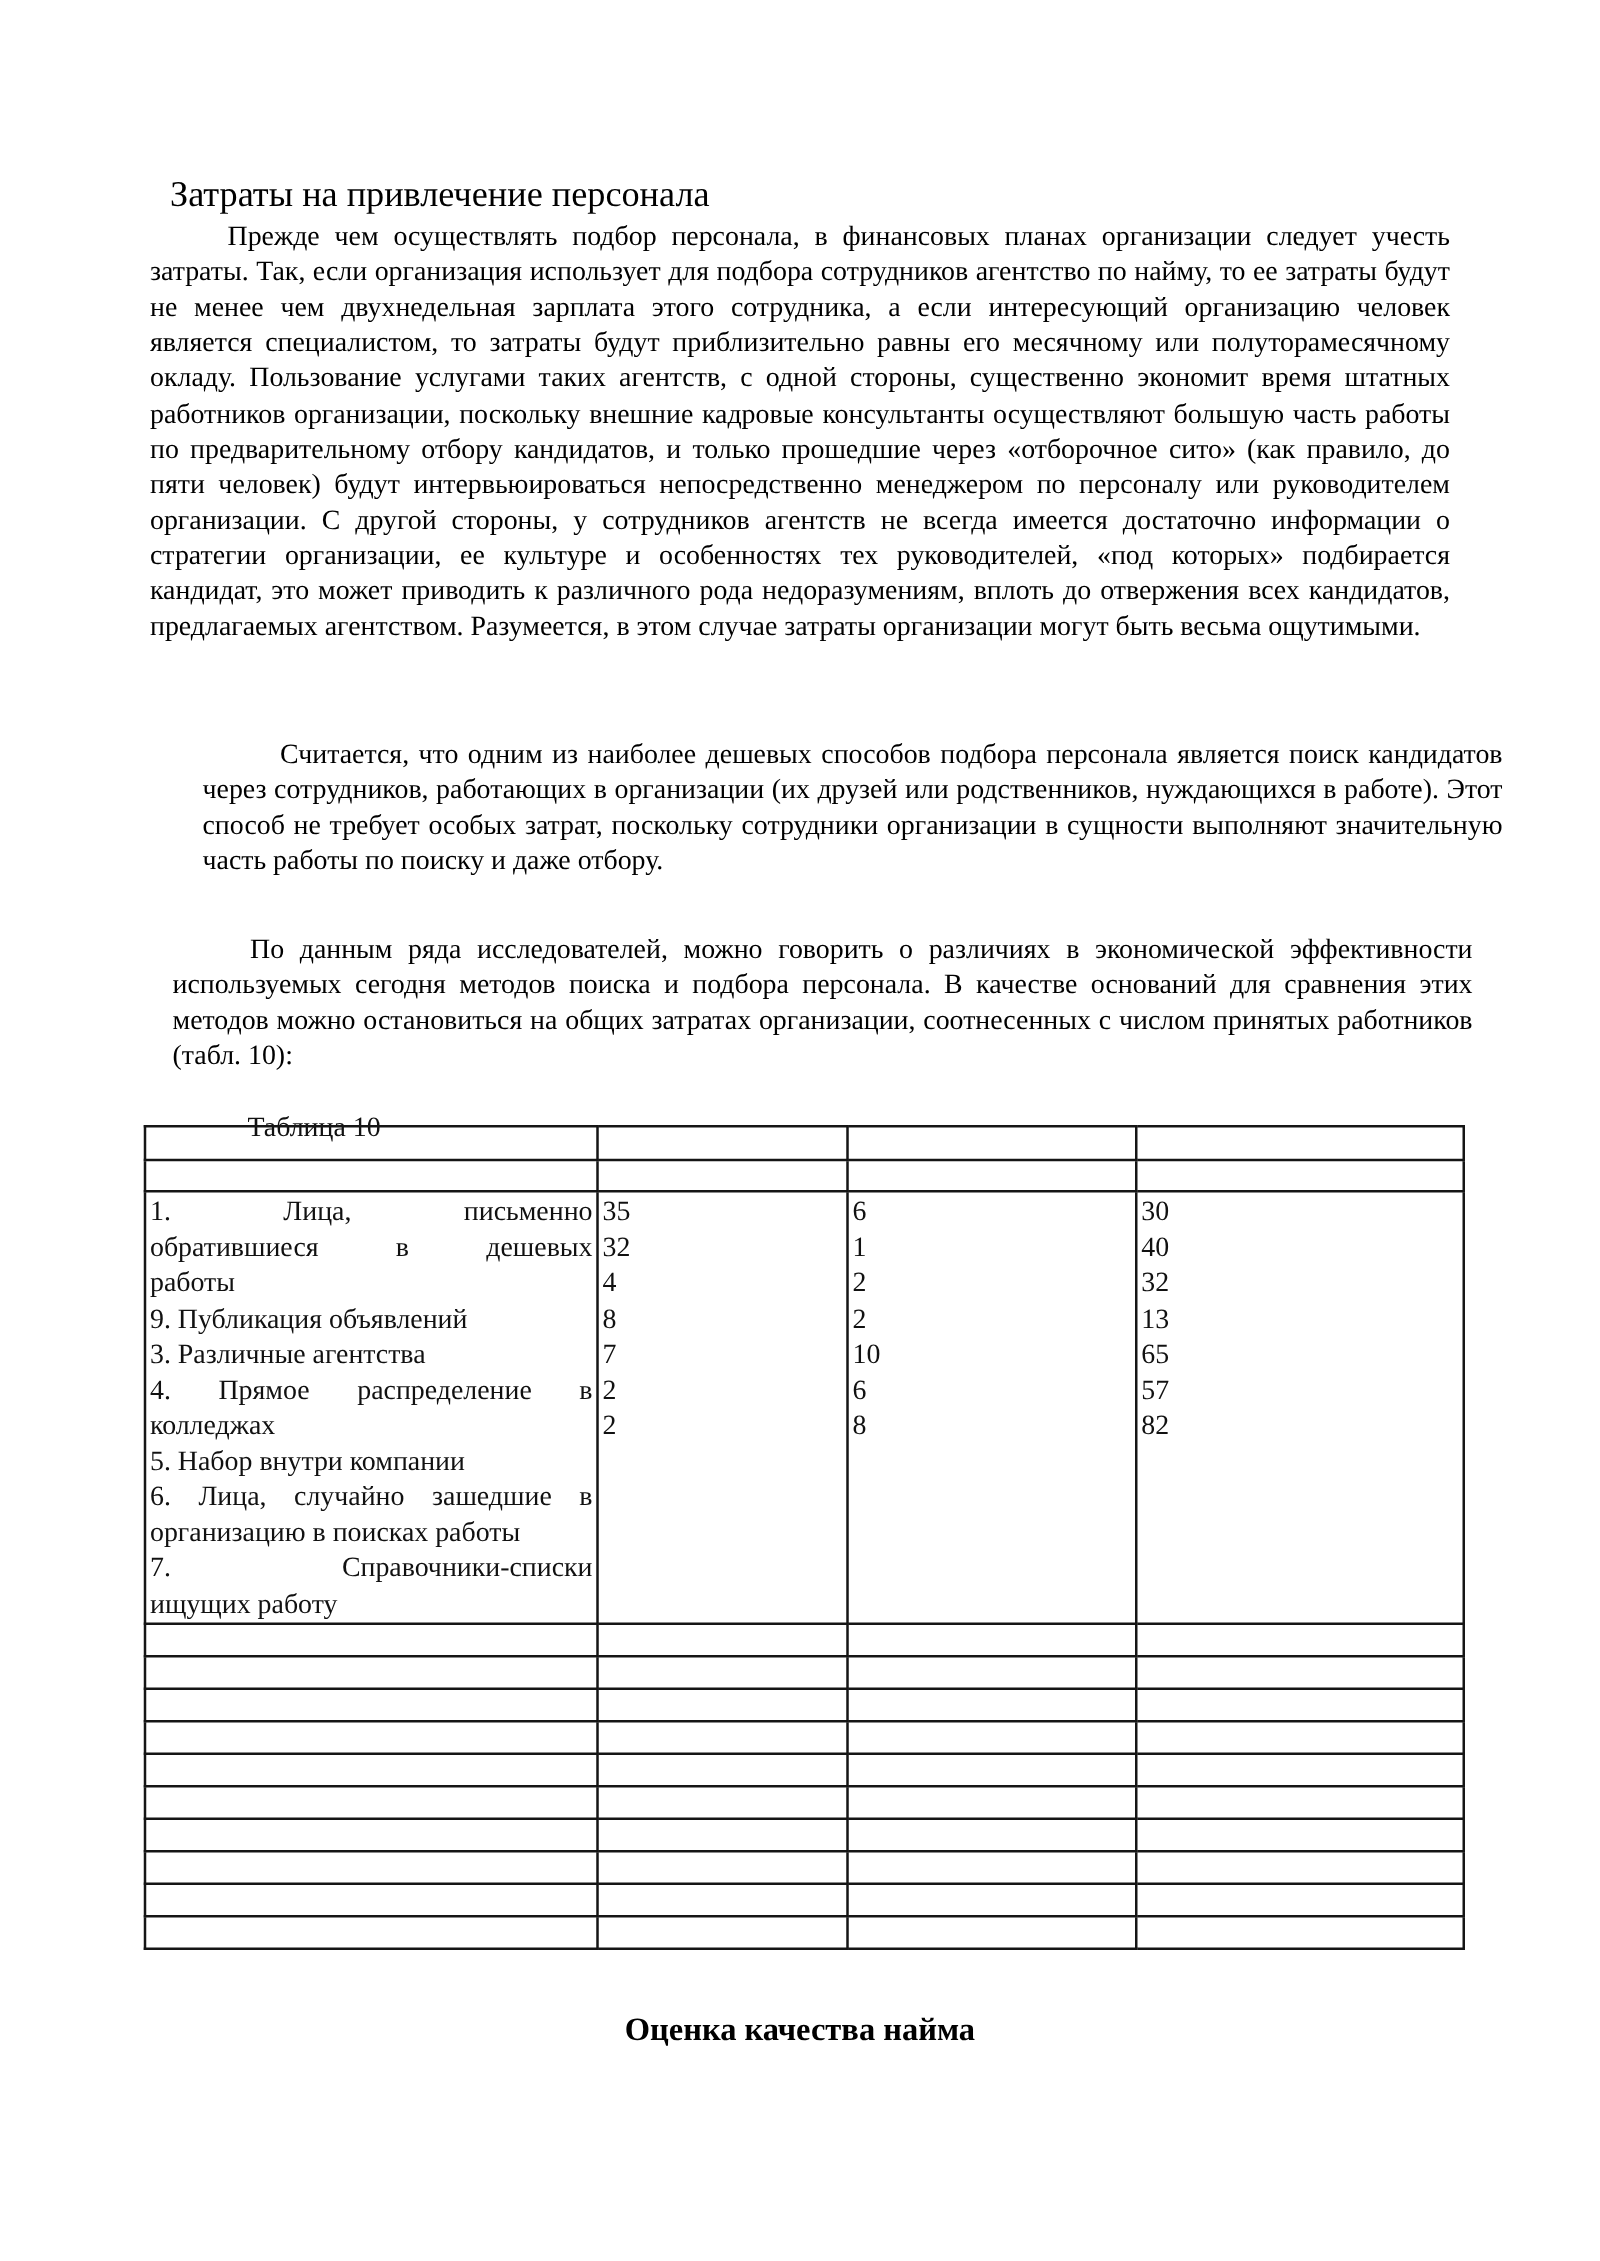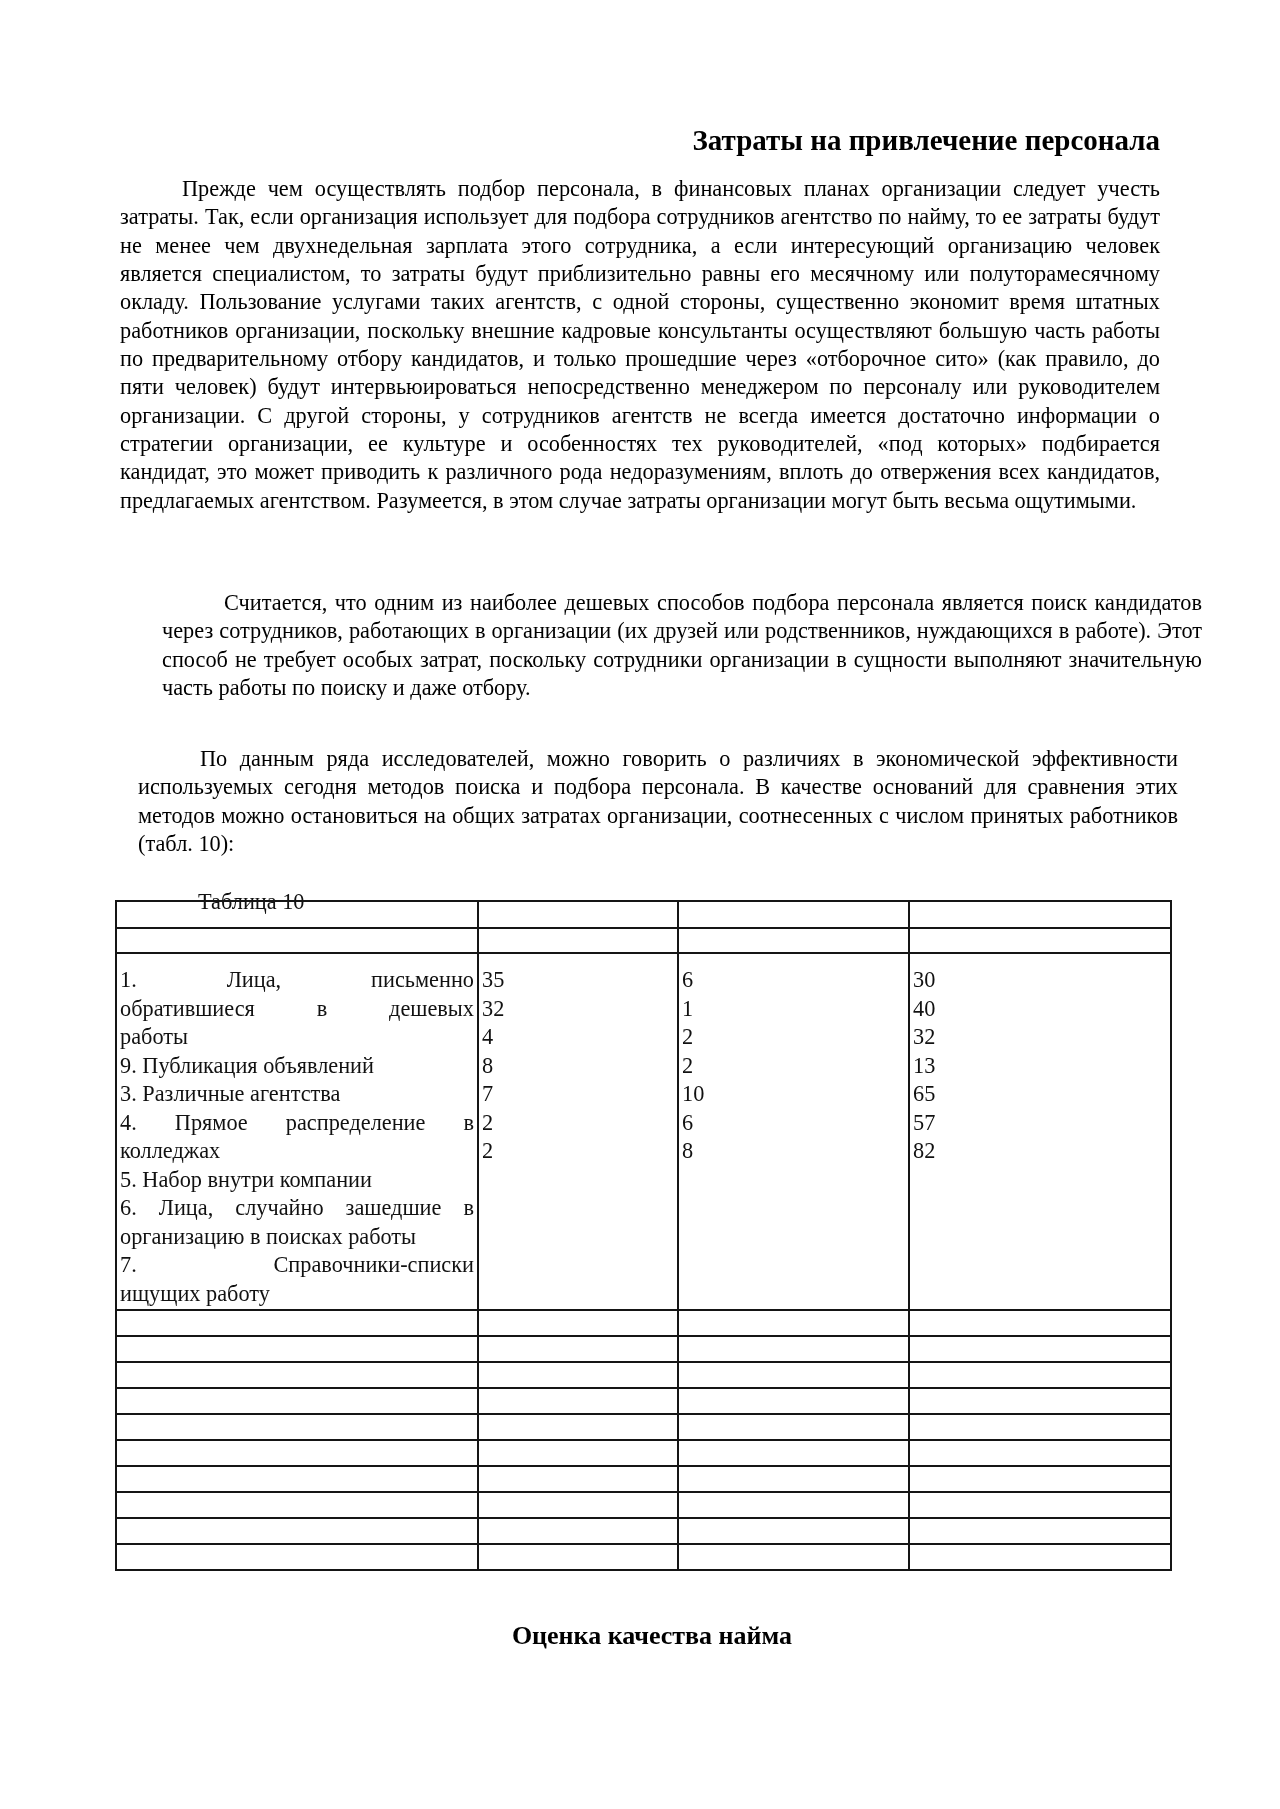--- a/index.html
+++ b/index.html
@@ -20,26 +20,26 @@
       left: 0; top: 0;
       width: 1280px;
       height: 1809px;
       background: #ffffff;
     }
     .title {
       position: absolute;
       left: 120px;
       width: 1040px;
       top: 122px;
-      text-align: right;
-      font-weight: bold;
+      text-align: left;
+      font-weight: normal;
       font-size: 29px;
       line-height: 36px;
       color: #000;
-      margin: 0;
+      margin: 16px;
     }
     .para {
       position: absolute;
       left: 120px;
       width: 1040px;
       margin: 0;
       font-size: 22.3px;
       line-height: 28.35px;
       text-align: justify;
       text-indent: 62px;
@@ -70,21 +70,21 @@
       padding: 0 3px;
       vertical-align: top;
       line-height: 28.5px;
     }
     col.c1 { width: 362px; }
     col.c2 { width: 200px; }
     col.c3 { width: 231px; }
     col.c4 { width: 262px; }
     tr.hdr1 td { height: 25px; }
     tr.hdr2 td { height: 23px; }
-    tr.body-row td { height: 343px; padding-top: 12px; }
+    tr.body-row td { height: 343px; padding-top: 1px; }
     tr.empty td { height: 24px; }
     .label-line {
       display: block;
       text-align: justify;
       text-align-last: justify;
     }
     .label-line.last {
       text-align-last: left;
     }
     .num-line {
@@ -92,21 +92,21 @@
     }
     .heading2 {
       position: absolute;
       left: 120px;
       width: 1040px;
       top: 1608px;
       text-align: center;
       font-weight: bold;
       font-size: 26px;
       line-height: 32px;
-      margin: 12px;
+      margin: 0;
       color: #000;
     }
   </style>
 </head>
 <body>
 
 <div class="page">
 
   <h1 class="title">Затраты на привлечение персонала</h1>
 

